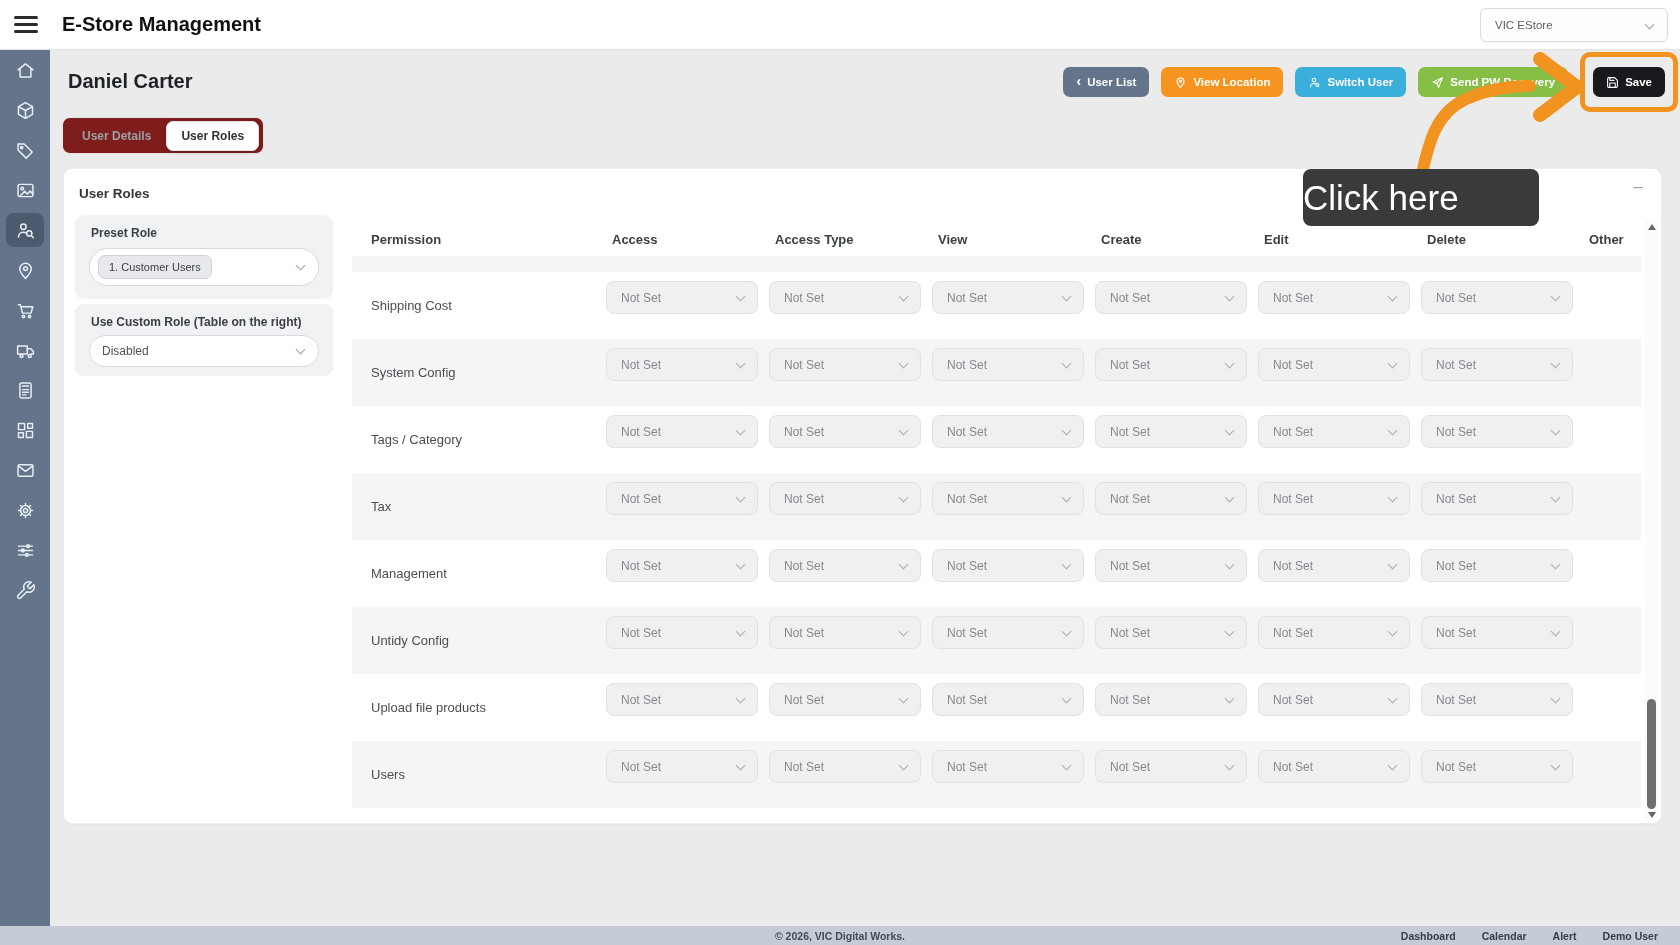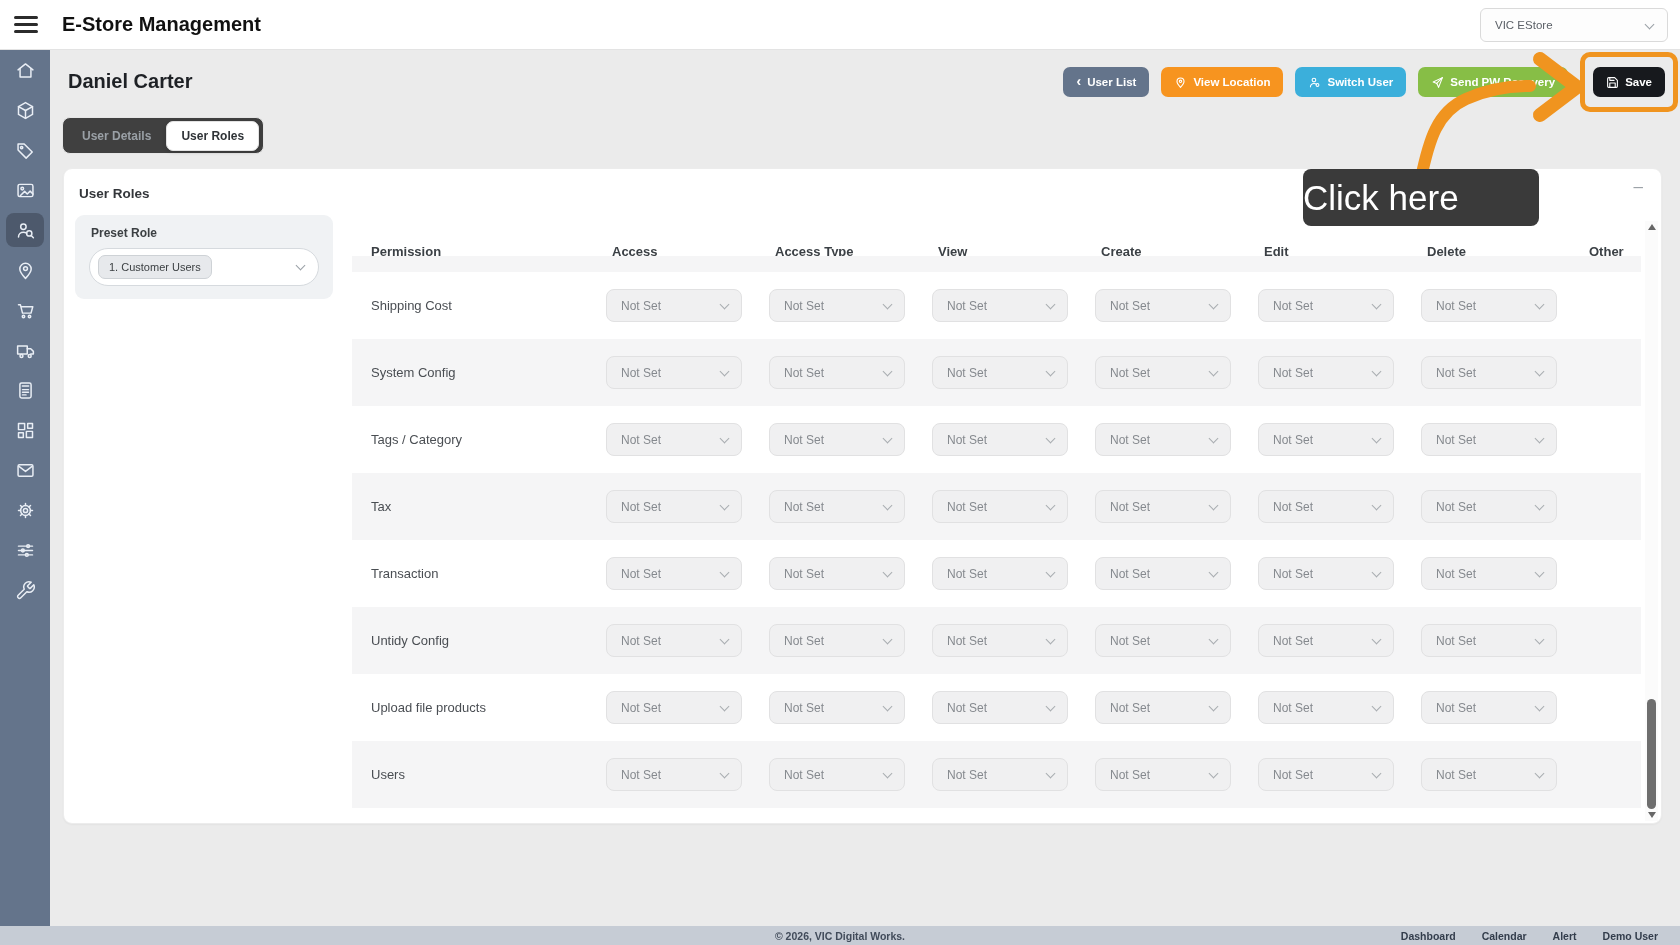--- a/index.html
+++ b/index.html
@@ -36,21 +36,21 @@
   .btn svg { width:13px; height:13px; stroke:#fff; stroke-width:2; fill:none; stroke-linecap:round; stroke-linejoin:round; }
   .btn-userlist { background:#64748b; }
   .btn-location { background:#f7941f; }
   .btn-switch { background:#3bafdb; }
   .btn-sendpw { background:#87be46; }
   .btn-save { background:#17191d;justify-content:center; }
   .save-ring { border:5px solid #f0941f; border-radius:10px; padding:10px 8px; display:flex; }
   .chevL { font-size:14px; line-height:1; margin-top:-2px; }
 
   
-  .tabs { position:absolute; left:62px; top:117px; height:37px; background:#404040; border:1px solid #e6e6e6;
+  .tabs { position:absolute; left:62px; top:117px; height:37px; background:#7f1d1d; border:1px solid #e6e6e6;
           border-radius:8px; display:flex; align-items:center; padding:0 4px; z-index:5; }
   .tab { font-size:12px; font-weight:bold; color:#9aa0a6; padding:8px 15px; cursor:pointer; white-space:nowrap; }
   .tab.active { background:#fff; color:#2f3337; border:1px solid #e3e3e3; border-radius:7px;
           box-shadow:0 1px 4px rgba(0,0,0,.18); padding:7px 14px; }
 
   
   .card { position:absolute; left:63px; top:168px; width:1599px; height:656px; background:#fff;
           border:1px solid #ececec; border-radius:9px; box-shadow:0 1px 2px rgba(0,0,0,.04); }
   .card-title { position:absolute; left:15px; top:17px; font-size:13.5px; font-weight:bold; color:#33363a; }
   .collapse-btn { position:absolute; right:18px; top:8px; color:#9aa0a6; font-size:17px; cursor:pointer; }
@@ -62,28 +62,28 @@
   .panel-select { position:absolute; left:14px; right:14px; background:#fff; border:1px solid #d6dade;
                   border-radius:19px; display:flex; align-items:center; cursor:pointer; }
   .panel-1 .panel-select { top:33px; height:38px; }
   .panel-2 .panel-select { top:31px; height:32px; }
   .role-chip { margin-left:8px; background:#e7e9ec; border:1px solid #ced2d6; border-radius:7px;
                padding:5px 10px; font-size:11px; color:#3c4043; }
   .panel-select .chev { position:absolute; right:14px; }
   .panel-2 .panel-select span.val { margin-left:12px; font-size:12px; color:#4d5258; }
 
   
-  .thead { position:absolute; left:288px; top:69px; width:1289px; height:30px; }
+  .thead { position:absolute; left:288px; top:57px; width:1289px; height:30px; }
   .th { position:absolute; top:6px; font-size:13px; font-weight:bold; color:#3b4045; white-space:nowrap; }
   .tbody { position:absolute; left:288px; top:87px; width:1289px; height:553px; overflow:hidden; }
   .row-sliver { height:16px; background:#f5f5f6; }
   .trow { position:relative; height:67px; }
   .trow.stripe { background:#f5f5f6; }
   .row-label { position:absolute; left:19px; top:26px; font-size:13px; color:#4a4e53; white-space:nowrap; }
-  .ns-select { position:absolute; top:17px; width:136px; height:33px; background:#f0f0f1; border:1px solid #e1e1e2;
+  .ns-select { position:absolute; top:9px; width:152px; height:33px; background:#f0f0f1; border:1px solid #e1e1e2;
                border-radius:8px; display:flex; align-items:center; cursor:pointer; }
   .ns-select span { margin-left:14px; font-size:12px; color:#85898e; }
   .ns-select .chev { position:absolute; right:13px; border-color:#a9adb1; }
 
   
   .vscroll { position:absolute; left:1581px; top:52px; width:13px; height:600px; background:#fbfbfb; }
   .arr { position:absolute; left:2.5px; width:0; height:0; border-left:4px solid transparent; border-right:4px solid transparent; }
   .arr.up { top:3px; border-bottom:6px solid #666; }
   .arr.down { bottom:3px; border-top:6px solid #666; }
   .thumb { position:absolute; left:2px; width:9px; top:478px; height:110px; background:#6e6e6e; border-radius:5px; }
@@ -294,20 +294,27 @@
   <div class="collapse-btn">–</div>
 
   <div class="panel panel-1">
     <div class="panel-label">Preset Role</div>
     <div class="panel-select">
       <span class="role-chip">1. Customer Users</span>
       <i class="chev"></i>
     </div>
   </div>
 
+  <div class="panel panel-2">
+    <div class="panel-label">Use Custom Role (Table on the right)</div>
+    <div class="panel-select">
+      <span class="val">Disabled</span>
+      <i class="chev"></i>
+    </div>
+  </div>
 
   <div class="thead" id="thead">
       <span class="th" style="left: 19px;">Permission</span>
       <span class="th" style="left: 260px;">Access</span>
       <span class="th" style="left: 423px;">Access Type</span>
       <span class="th" style="left: 586px;">View</span>
       <span class="th" style="left: 749px;">Create</span>
       <span class="th" style="left: 912px;">Edit</span>
       <span class="th" style="left: 1075px;">Delete</span>
       <span class="th" style="left: 1237px;">Other</span>
@@ -416,21 +423,21 @@
         <div class="ns-select" style="left: 906px;">
           <span>Not Set</span>
           <i class="chev"></i>
         </div>
         <div class="ns-select" style="left: 1069px;">
           <span>Not Set</span>
           <i class="chev"></i>
         </div>
       </div>
       <div class="trow">
-        <span class="row-label">Transaction</span>
+        <span class="row-label">Management</span>
         <div class="ns-select" style="left: 254px;">
           <span>Not Set</span>
           <i class="chev"></i>
         </div>
         <div class="ns-select" style="left: 417px;">
           <span>Not Set</span>
           <i class="chev"></i>
         </div>
         <div class="ns-select" style="left: 580px;">
           <span>Not Set</span>

